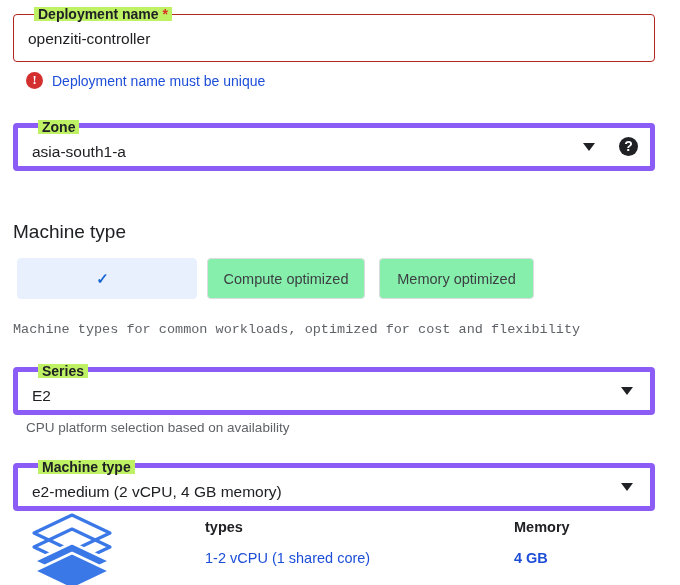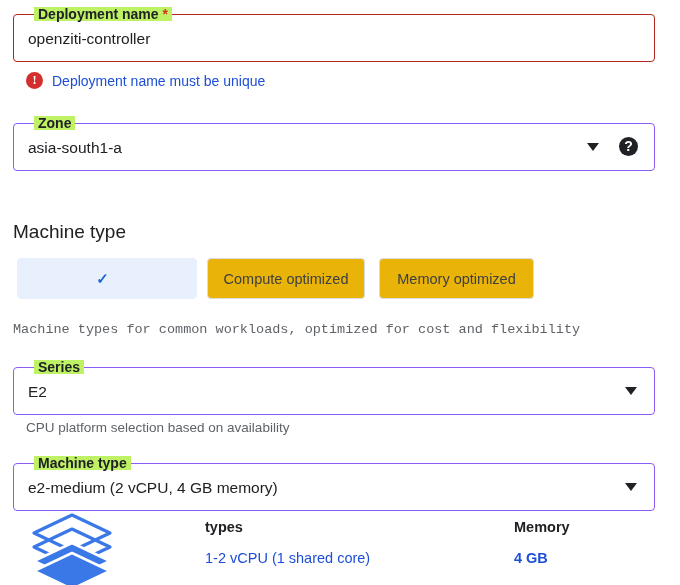--- a/index.html
+++ b/index.html
@@ -15,21 +15,21 @@
   }
 
   .page { position: relative; width: 680px; height: 585px; }
 
   
   .field {
     position: absolute;
     left: 13px;
     width: 642px;
     height: 48px;
-    border: 1px solid #8b5cf6;
+    border: 5px solid #8b5cf6;
     border-radius: 4px;
     background: #fff;
   }
   .field.error { border-color: #b3261e; border-width: 1px; }
 
   .field-label {
     position: absolute;
     top: -8px;
     left: 20px;
     padding: 0 4px;
@@ -114,21 +114,21 @@
     color: #202124;
     white-space: nowrap;
   }
 
   
   .chip {
     position: absolute;
     height: 41px;
     border: 1px solid #dadce0;
     border-radius: 4px;
-    background: #eab308;
+    background: #86efac;
     color: #3c4043;
     font-size: 14.5px;
     display: flex;
     align-items: center;
     justify-content: center;
     padding: 0 19px;
     white-space: nowrap;
     cursor: pointer;
   }
   .chip.selected {

